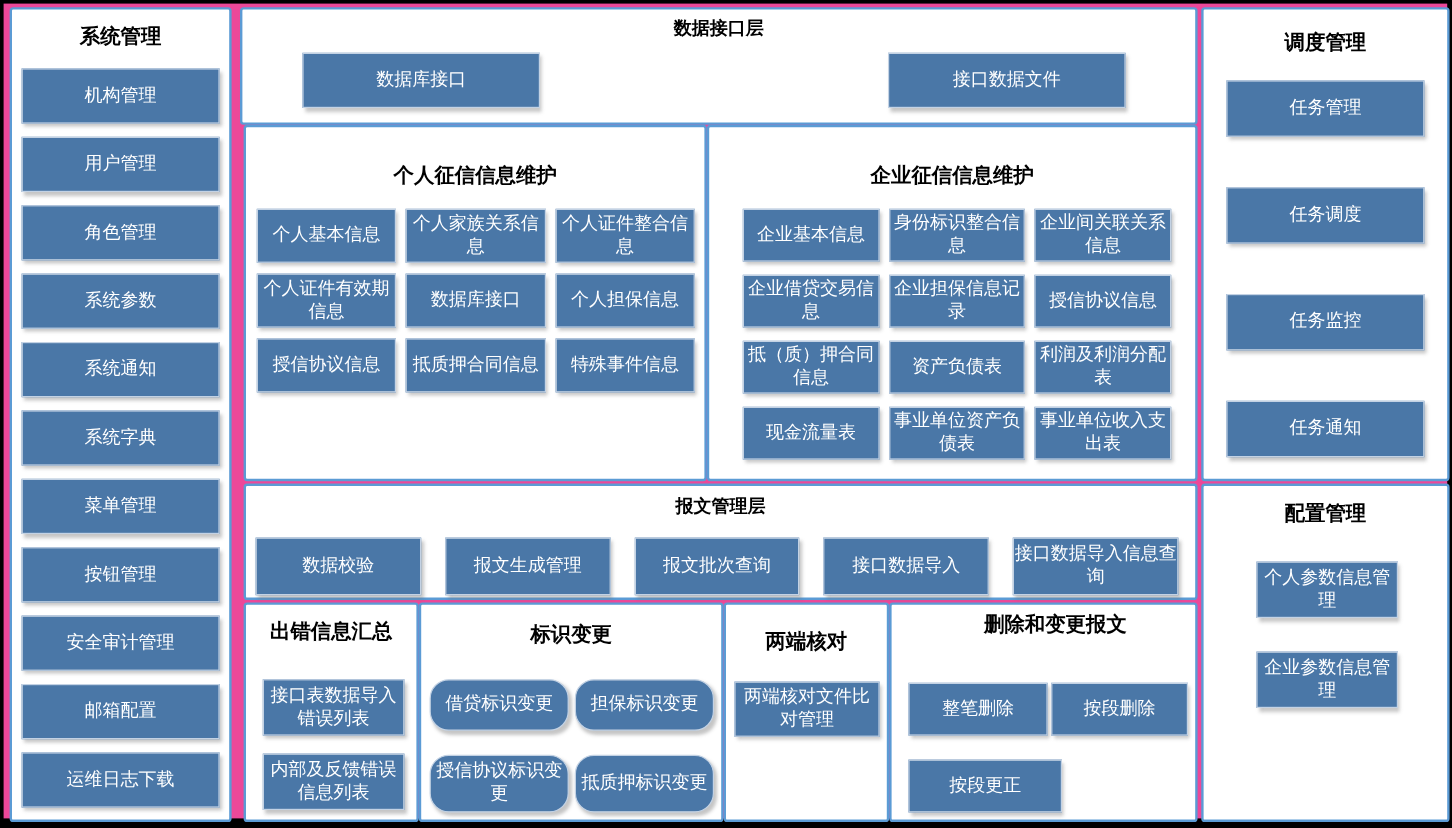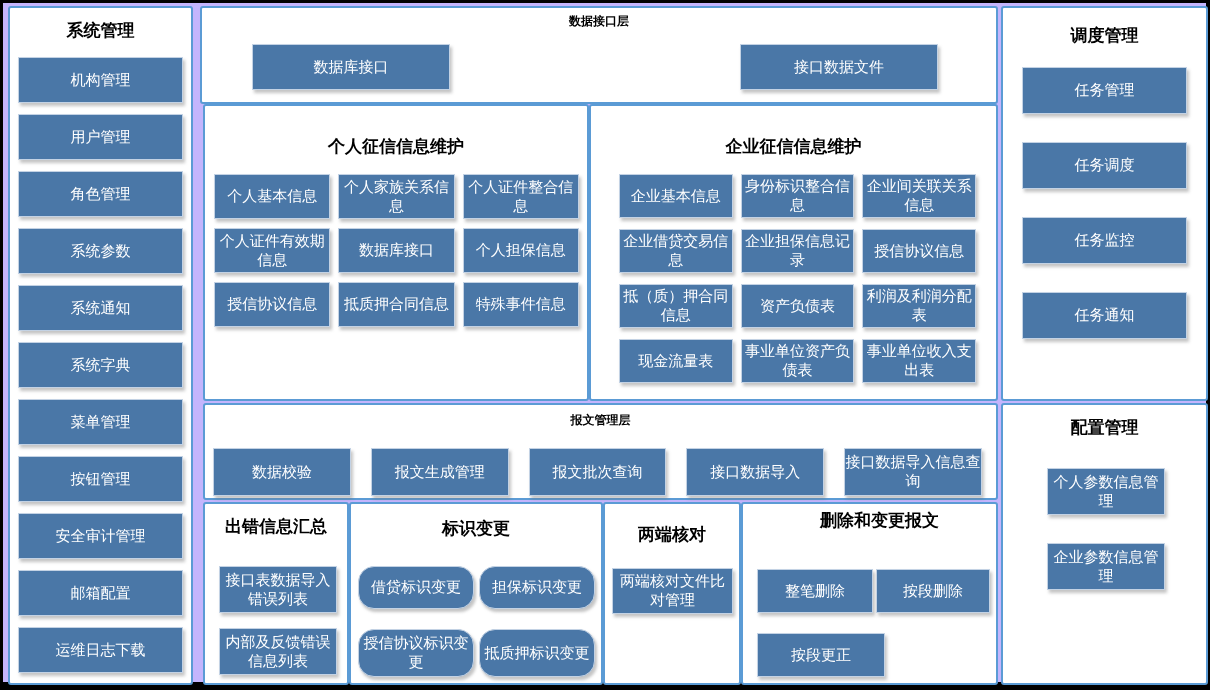--- a/index.html
+++ b/index.html
@@ -4,34 +4,34 @@
 <style>
   html,body{margin:0;padding:0;}
   body{
     width:1210px;height:690px;
     background:#000;
     font-family:"Liberation Sans","DejaVu Sans",sans-serif;
     position:relative;overflow:hidden;
   }
   .canvas{
     position:absolute;left:3px;top:3px;width:1203px;height:679px;
-    background:#c4b5fd;
+    background:#ec4899;
   }
   .panel{
     position:absolute;
     background:#fff;
     border:2px solid #5b9bd5;
     border-radius:3px;
     box-sizing:border-box;
   }
   .panel-title{
     font-weight:bold;color:#000;text-align:center;
     font-size:17px;line-height:1.3;
   }
-  .layer-title{font-size:12px;}
+  .layer-title{font-size:15px;}
   .btn{
     background:#4a77a7;
     color:#fff;
     border:1px solid #c3d2e4;
     box-shadow:2px 3px 3px rgba(110,110,110,.4);
     display:flex;align-items:center;justify-content:center;
     text-align:center;
     font-size:15px;line-height:1.25;
     box-sizing:border-box;
     cursor:default;
@@ -78,21 +78,21 @@
   .p-check .btn{position:absolute;left:7px;width:121px;top:64px;height:46px;}
   .p-delete{left:738px;top:499px;width:257px;height:183px;}
   .p-delete .panel-title{margin-top:6px;padding-left:20px;}
   .p-delete .btn{position:absolute;height:44px;}
   .p-delete .btn.b0{left:14px;top:65px;width:116px;}
   .p-delete .btn.b1{left:133px;top:65px;width:114px;}
   .p-delete .btn.b2{left:14px;top:129px;width:128px;text-align:center;}
   
   .p-schedule{left:998px;top:3px;width:207px;height:395px;}
   .p-schedule .panel-title{margin-top:17px;}
-  .p-schedule .col{position:absolute;top:59px;left:19px;right:19px;display:flex;flex-direction:column;gap:28px;}
+  .p-schedule .col{position:absolute;top:59px;left:19px;right:19px;display:flex;flex-direction:column;gap:42px;}
   .p-schedule .btn{height:47px;}
   
   .p-config{left:998px;top:400px;width:207px;height:282px;}
   .p-config .panel-title{margin-top:12px;}
   .p-config .btn{position:absolute;left:44px;width:118px;height:47px;}
   .p-config .btn.b0{top:63px;}
   .p-config .btn.b1{top:138px;}
 </style>
 </head>
 <body>

